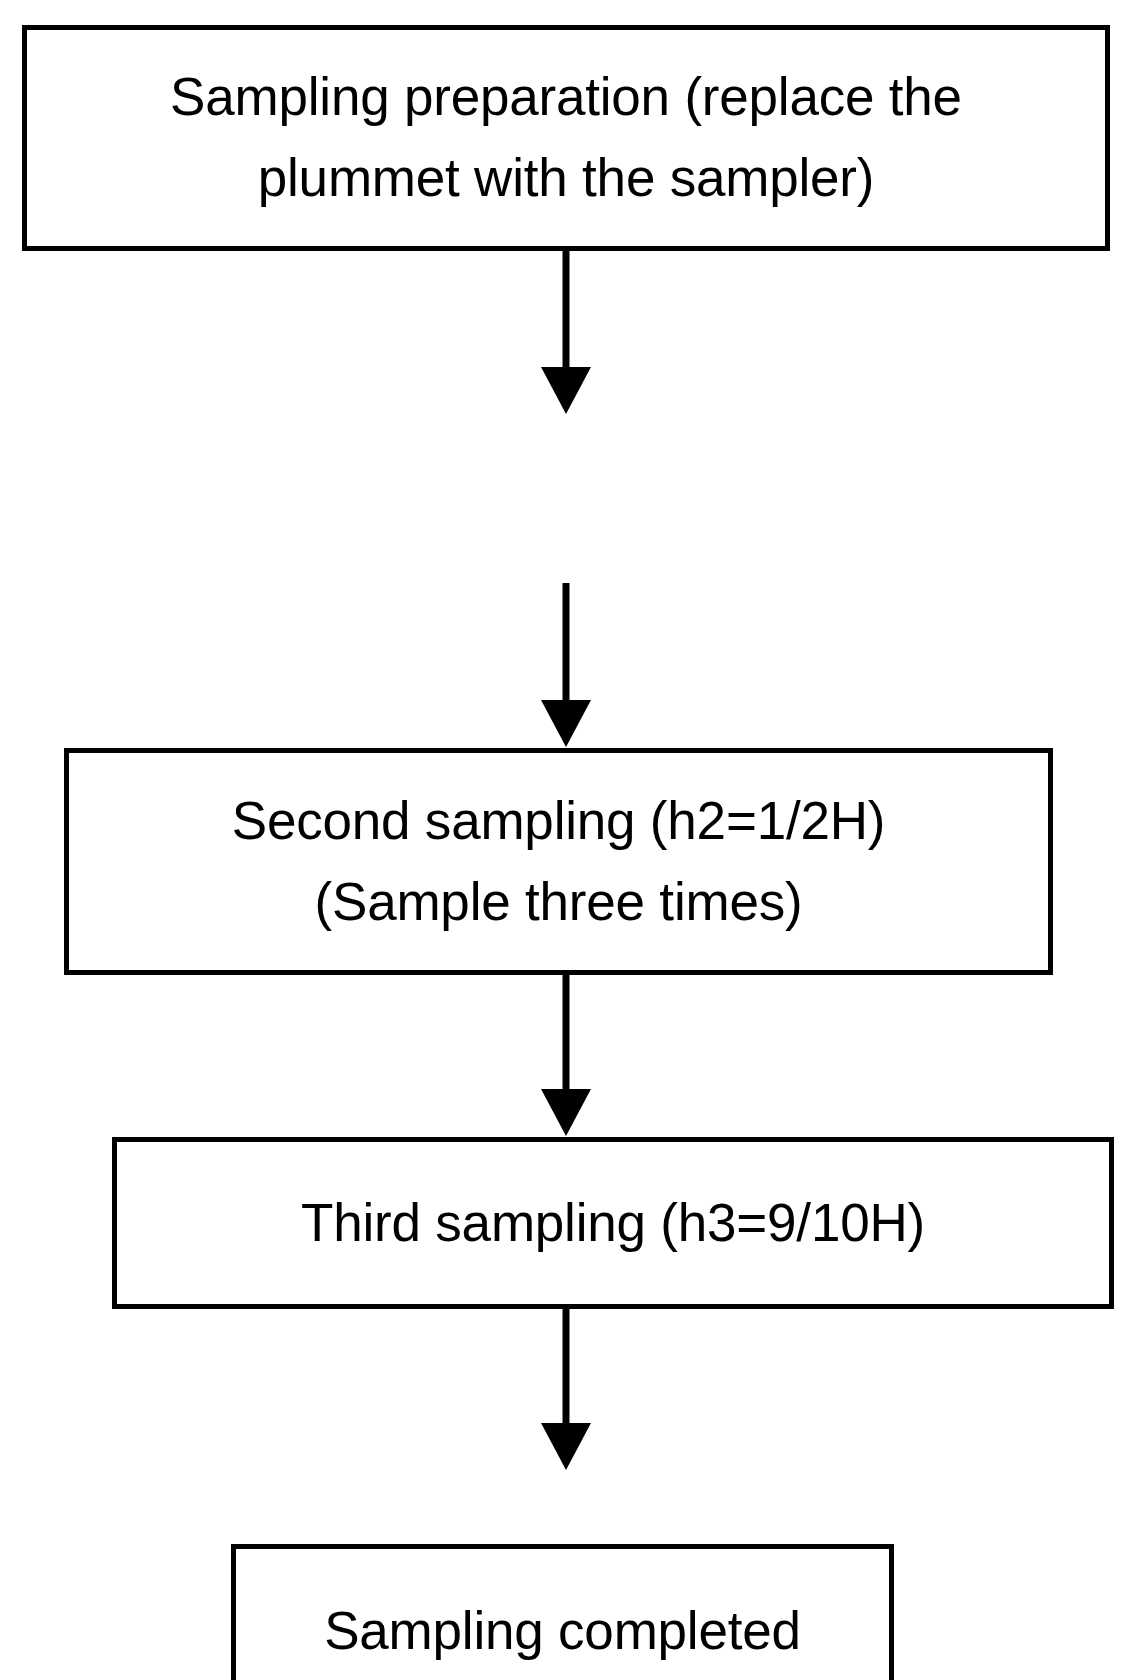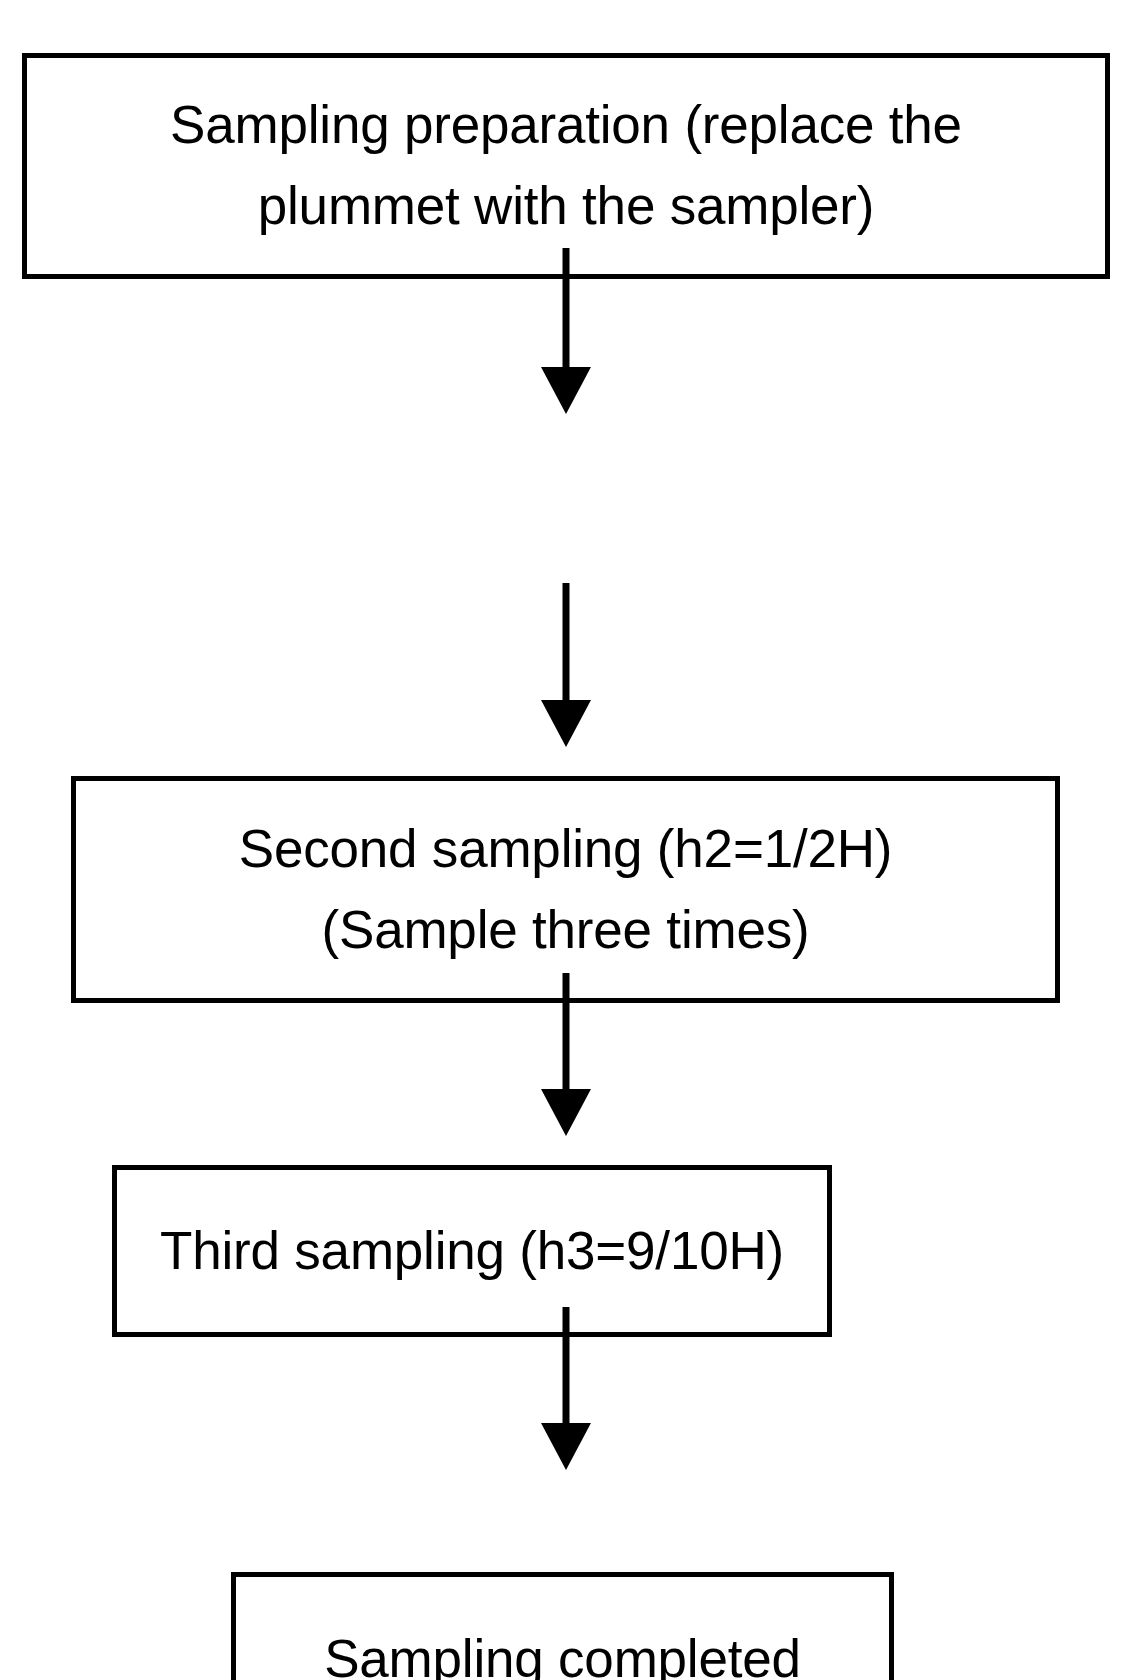--- a/index.html
+++ b/index.html
@@ -17,43 +17,42 @@
   }
   .node {
     position: absolute;
     box-sizing: border-box;
     background: #ffffff;
     border: 5px solid #000000;
     display: flex;
     align-items: center;
     justify-content: center;
     text-align: center;
-    margin-top: 28px;
   }
   .node-label {
     font-family: "Liberation Sans", sans-serif;
     font-size: 53px;
     line-height: 1.52;
     color: #000000;
     letter-spacing: -0.2px;
     white-space: pre-line;
     padding: 0 6px;
   }
   .connector {
     position: absolute;
   }
   .connector svg {
     display: block;
     overflow: visible;
   }
   
   #node-prep      { left: 22px;  top: 25px;   width: 1088px; height: 226px; }
   #node-first     { left: 137px; top: 416px;  width: 884px;  height: 170px; }
-  #node-second    { left: 71px;  top: 748px;  width: 989px;  height: 227px; }
-  #node-third     { left: 112px; top: 1137px; width: 720px;  height: 172px; }
+  #node-second    { left: 64px;  top: 748px;  width: 989px;  height: 227px; }
+  #node-third     { left: 112px; top: 1137px; width: 1002px;  height: 172px; }
   #node-completed { left: 231px; top: 1544px; width: 663px;  height: 175px; }
 
   #conn-1 { left: 540px; top: 248px;  width: 52px; height: 170px; }
   #conn-2 { left: 540px; top: 583px;  width: 52px; height: 168px; }
   #conn-3 { left: 540px; top: 973px;  width: 52px; height: 167px; }
   #conn-4 { left: 540px; top: 1307px; width: 52px; height: 167px; }
 </style>
 </head>
 <body>
 

